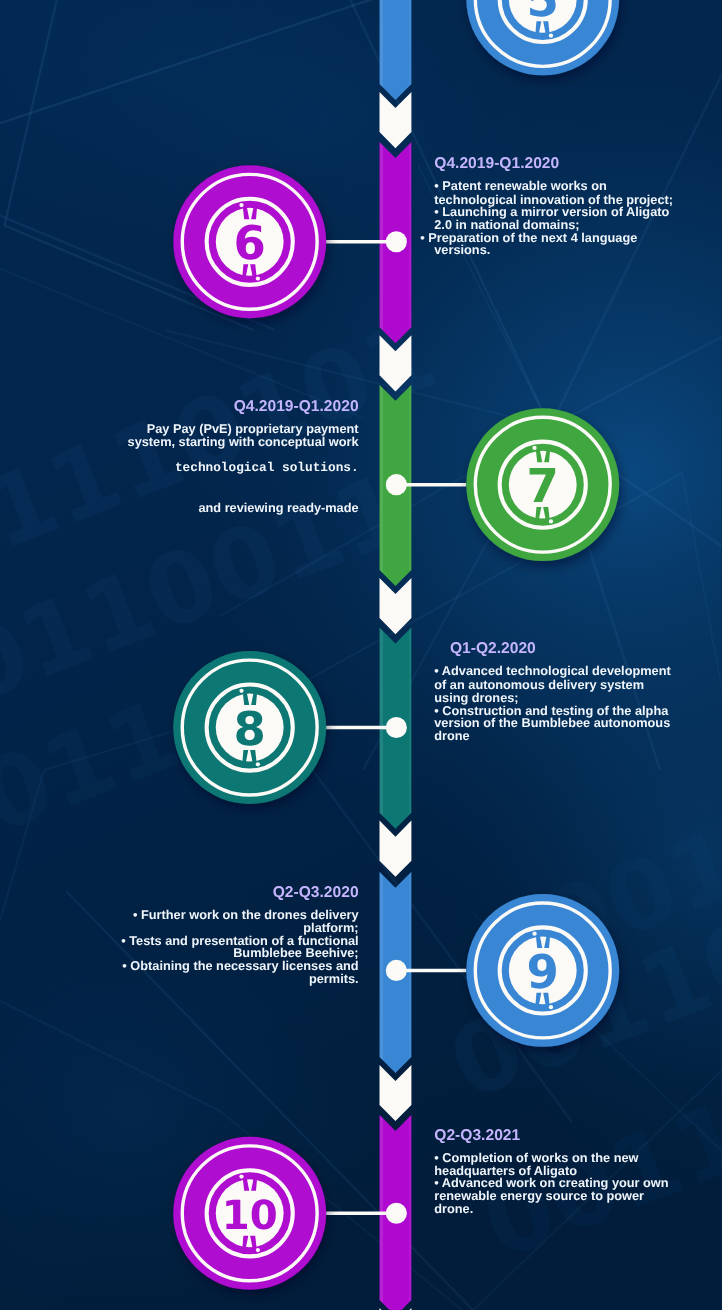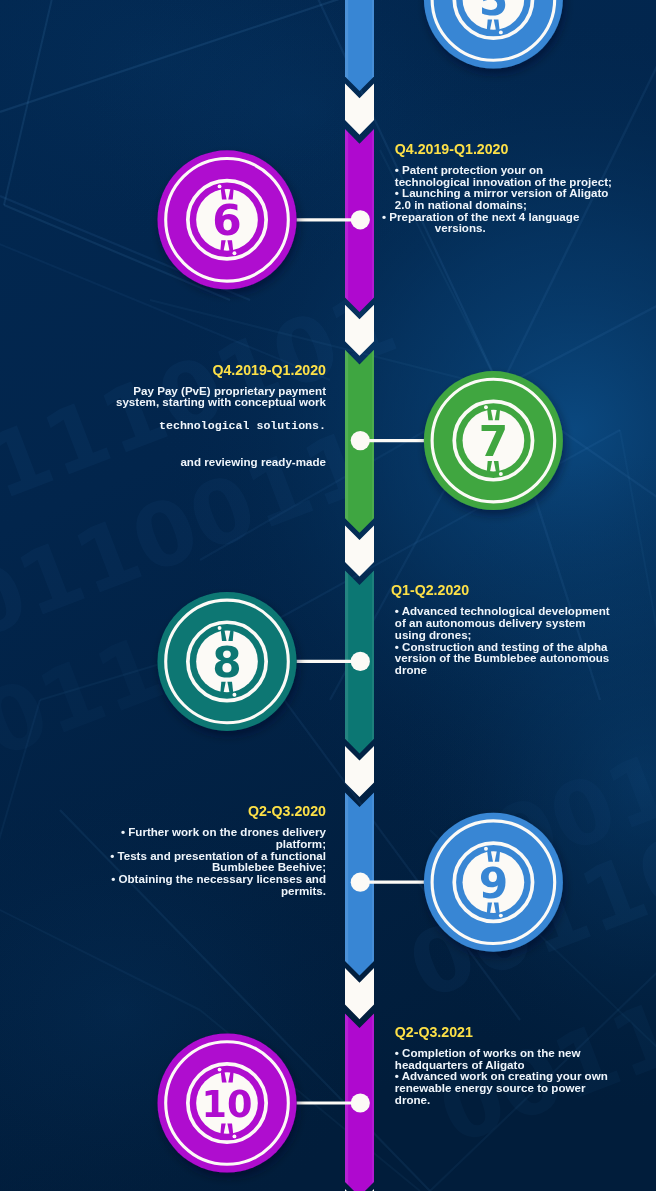--- a/index.html
+++ b/index.html
@@ -3,21 +3,21 @@
 <meta charset="utf-8">
 <title>Aligato roadmap timeline</title>
 <style>
 html,body{margin:0;padding:0;}
 body{width:656px;height:1191px;overflow:hidden;background:#03264d;
      font-family:"Liberation Sans",sans-serif;}
 #stage{position:absolute;left:0;top:0;width:656px;height:1191px;overflow:hidden;}
 .layer{position:absolute;left:0;top:0;width:656px;height:1191px;}
 .mstone{position:absolute;left:0;top:0;width:656px;height:1191px;}
 .period{position:absolute;white-space:nowrap;font-weight:bold;
-        font-size:14.20px;line-height:17.75px;color:#fde047;}
+        font-size:14.20px;line-height:17.75px;color:#c4b5fd;}
 .bline{position:absolute;white-space:nowrap;font-weight:bold;
         font-size:11.60px;line-height:11.70px;color:#eff5fb;}
 </style>
 </head>
 <body>
 
 <div id="stage">
 <svg class="layer" viewBox="0 0 656 1191" xmlns="http://www.w3.org/2000/svg">
   <defs>
   <radialGradient id="g1" cx="50%" cy="50%" r="50%">
@@ -222,36 +222,36 @@
   <polygon points="231.10,1068.50 233.95,1068.50 232.70,1082.60 228.30,1082.60" fill="#af09cf"></polygon>
   <polygon points="222.90,1137.50 220.05,1137.50 221.30,1123.40 225.70,1123.40" fill="#af09cf"></polygon>
   <circle cx="219.55" cy="1069.60" r="1.95" fill="#fcfaf6"></circle>
   <circle cx="234.45" cy="1136.40" r="1.95" fill="#fcfaf6"></circle>
   <text x="227.00" y="1117.15" text-anchor="middle" font-family="DejaVu Sans, sans-serif" font-weight="bold" font-size="36.6" fill="#af09cf">10</text>
   </g>
 </svg>
 <div class="layer">
   <div class="mstone">
     <div class="period" style="top:140.70px;left:394.8px;text-align:left;">Q4.2019-Q1.2020</div>
-    <div class="bline" style="top:163.88px;left:394.8px;text-align:left;">• Patent protection your on</div>
+    <div class="bline" style="top:163.88px;left:394.8px;text-align:left;">• Patent renewable works on</div>
     <div class="bline" style="top:175.58px;left:394.8px;text-align:left;">technological innovation of the project;</div>
     <div class="bline" style="top:187.28px;left:394.8px;text-align:left;">• Launching a mirror version of Aligato</div>
     <div class="bline" style="top:198.98px;left:394.8px;text-align:left;">2.0 in national domains;</div>
     <div class="bline" style="top:210.68px;left:382px;text-align:center;">• Preparation of the next 4 language</div>
-    <div class="bline" style="top:222.38px;left:394.8px;text-align:left;margin-left:40px;">versions.</div>
+    <div class="bline" style="top:222.38px;left:394.8px;text-align:left;">versions.</div>
   </div>
   <div class="mstone">
     <div class="period" style="top:361.50px;right:330.0px;text-align:right;">Q4.2019-Q1.2020</div>
     <div class="bline" style="top:384.68px;right:330.0px;text-align:right;">Pay Pay (PvE) proprietary payment</div>
     <div class="bline" style="top:396.38px;right:330.0px;text-align:right;">system, starting with conceptual work</div>
     <div class="bline" style="top:408.08px;right:330.0px;text-align:right;margin-top:48px;">and reviewing ready-made</div>
     <div class="bline" style="top:419.78px;right:330.0px;text-align:right;font-family:Liberation Mono, monospace;">technological solutions.</div>
   </div>
   <div class="mstone">
-    <div class="period" style="top:582.30px;left:391px;text-align:center;">Q1-Q2.2020</div>
+    <div class="period" style="top:582.30px;left:409px;text-align:center;">Q1-Q2.2020</div>
     <div class="bline" style="top:605.48px;left:394.8px;text-align:left;">• Advanced technological development</div>
     <div class="bline" style="top:617.18px;left:394.8px;text-align:left;">of an autonomous delivery system</div>
     <div class="bline" style="top:628.88px;left:394.8px;text-align:left;">using drones;</div>
     <div class="bline" style="top:640.58px;left:394.8px;text-align:left;">• Construction and testing of the alpha</div>
     <div class="bline" style="top:652.28px;left:394.8px;text-align:left;">version of the Bumblebee autonomous</div>
     <div class="bline" style="top:663.98px;left:394.8px;text-align:left;">drone</div>
   </div>
   <div class="mstone">
     <div class="period" style="top:803.10px;right:330.0px;text-align:right;margin-left:20px;">Q2-Q3.2020</div>
     <div class="bline" style="top:826.28px;right:330.0px;text-align:right;">• Further work on the drones delivery</div>

